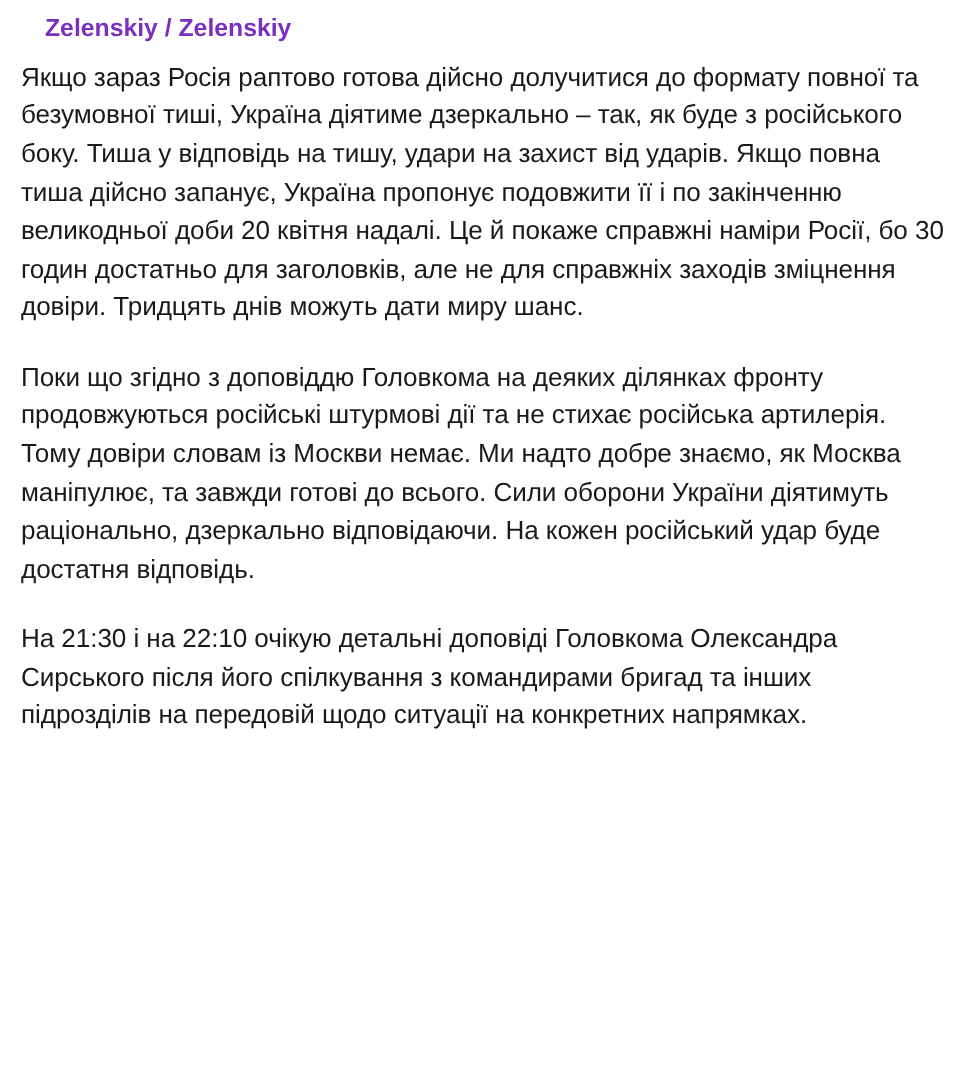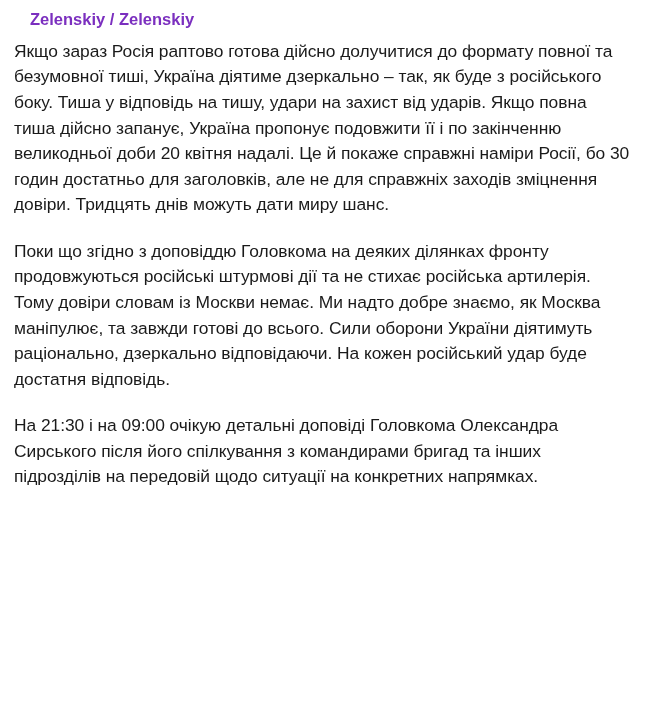--- a/index.html
+++ b/index.html
@@ -54,16 +54,16 @@
 
   <div class="channel-line">
     <span class="channel-name">Zelenskiy</span>
     <span class="channel-sep">/</span>
     <span class="channel-suffix">Zelenskiy</span>
   </div>
 
   <div class="body-text">
     <p>Якщо зараз Росія раптово готова дійсно долучитися до формату повної та безумовної тиші, Україна діятиме дзеркально – так, як буде з російського боку. Тиша у відповідь на тишу, удари на захист від ударів. Якщо повна тиша дійсно запанує, Україна пропонує подовжити її і по закінченню великодньої доби 20 квітня надалі. Це й покаже справжні наміри Росії, бо 30 годин достатньо для заголовків, але не для справжніх заходів зміцнення довіри. Тридцять днів можуть дати миру шанс.</p>
     <p>Поки що згідно з доповіддю Головкома на деяких ділянках фронту продовжуються російські штурмові дії та не стихає російська артилерія. Тому довіри словам із Москви немає. Ми надто добре знаємо, як Москва маніпулює, та завжди готові до всього. Сили оборони України діятимуть раціонально, дзеркально відповідаючи. На кожен російський удар буде достатня відповідь.</p>
-    <p>На 21:30 і на 09:00 очікую детальні доповіді Головкома Олександра Сирського після його спілкування з командирами бригад та інших підрозділів на передовій щодо ситуації на конкретних напрямках.</p>
+    <p>На 21:30 і на 22:10 очікую детальні доповіді Головкома Олександра Сирського після його спілкування з командирами бригад та інших підрозділів на передовій щодо ситуації на конкретних напрямках.</p>
   </div>
 
 </div>
 
 </body></html>

